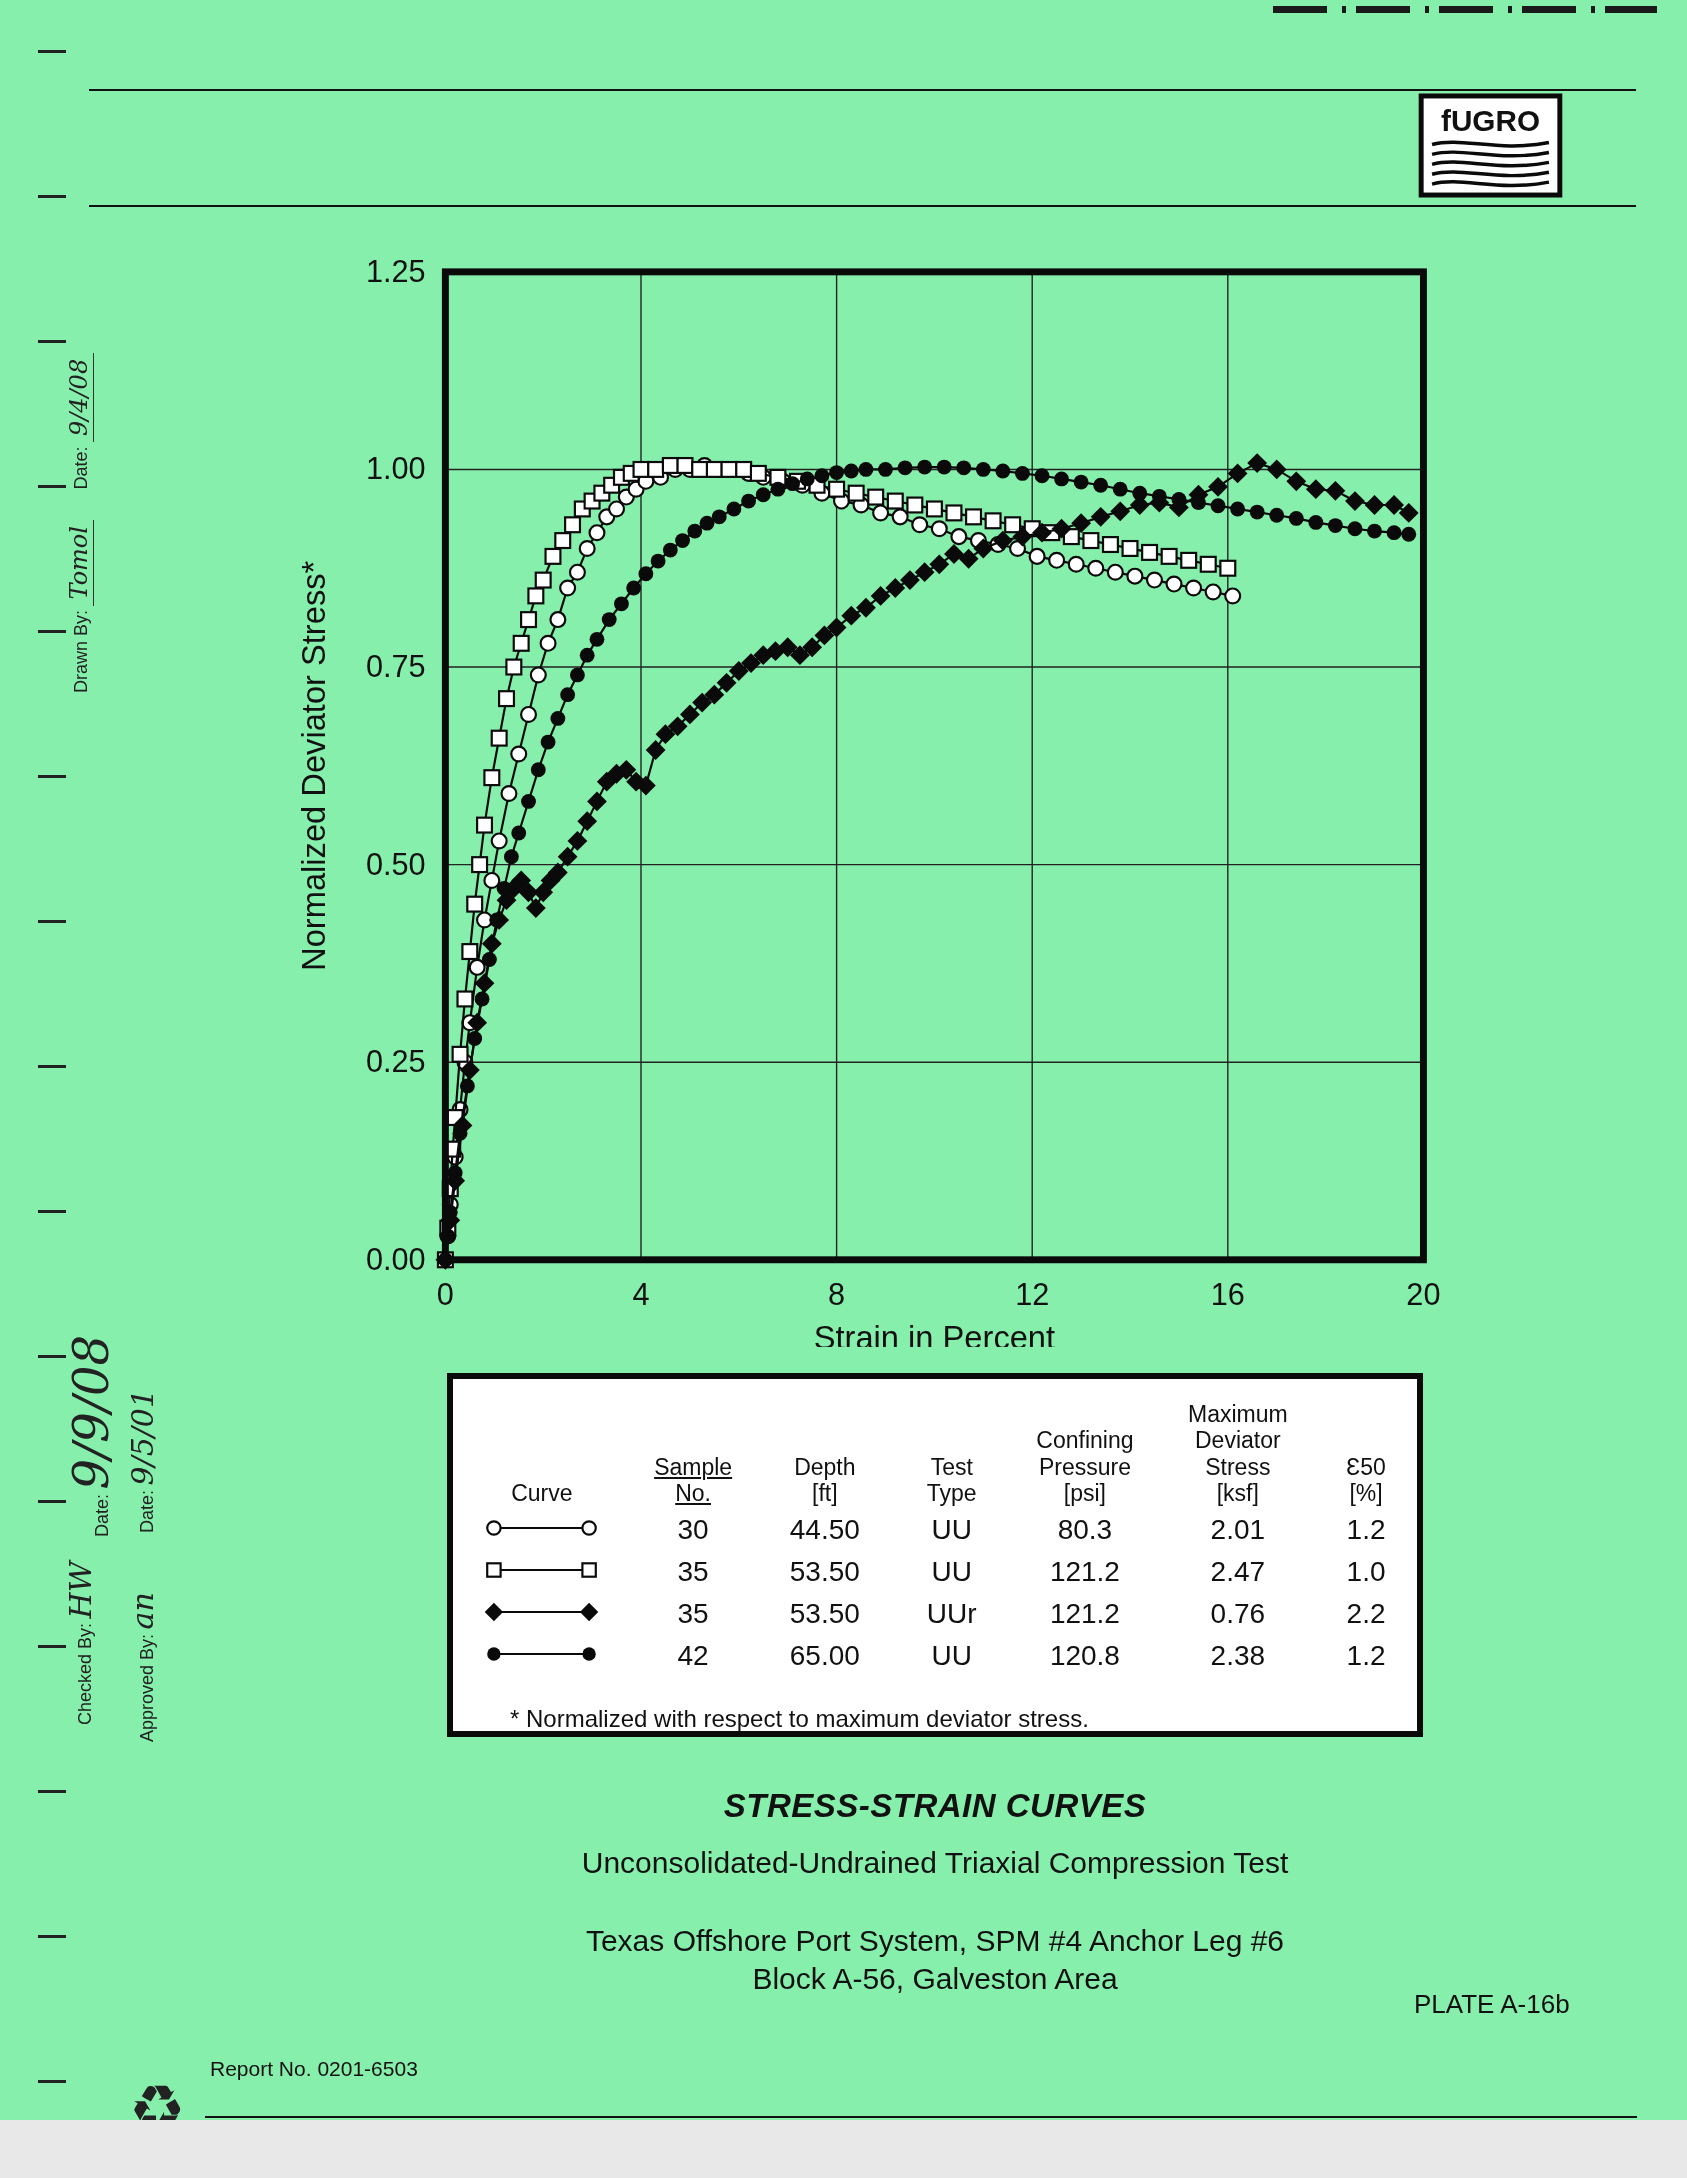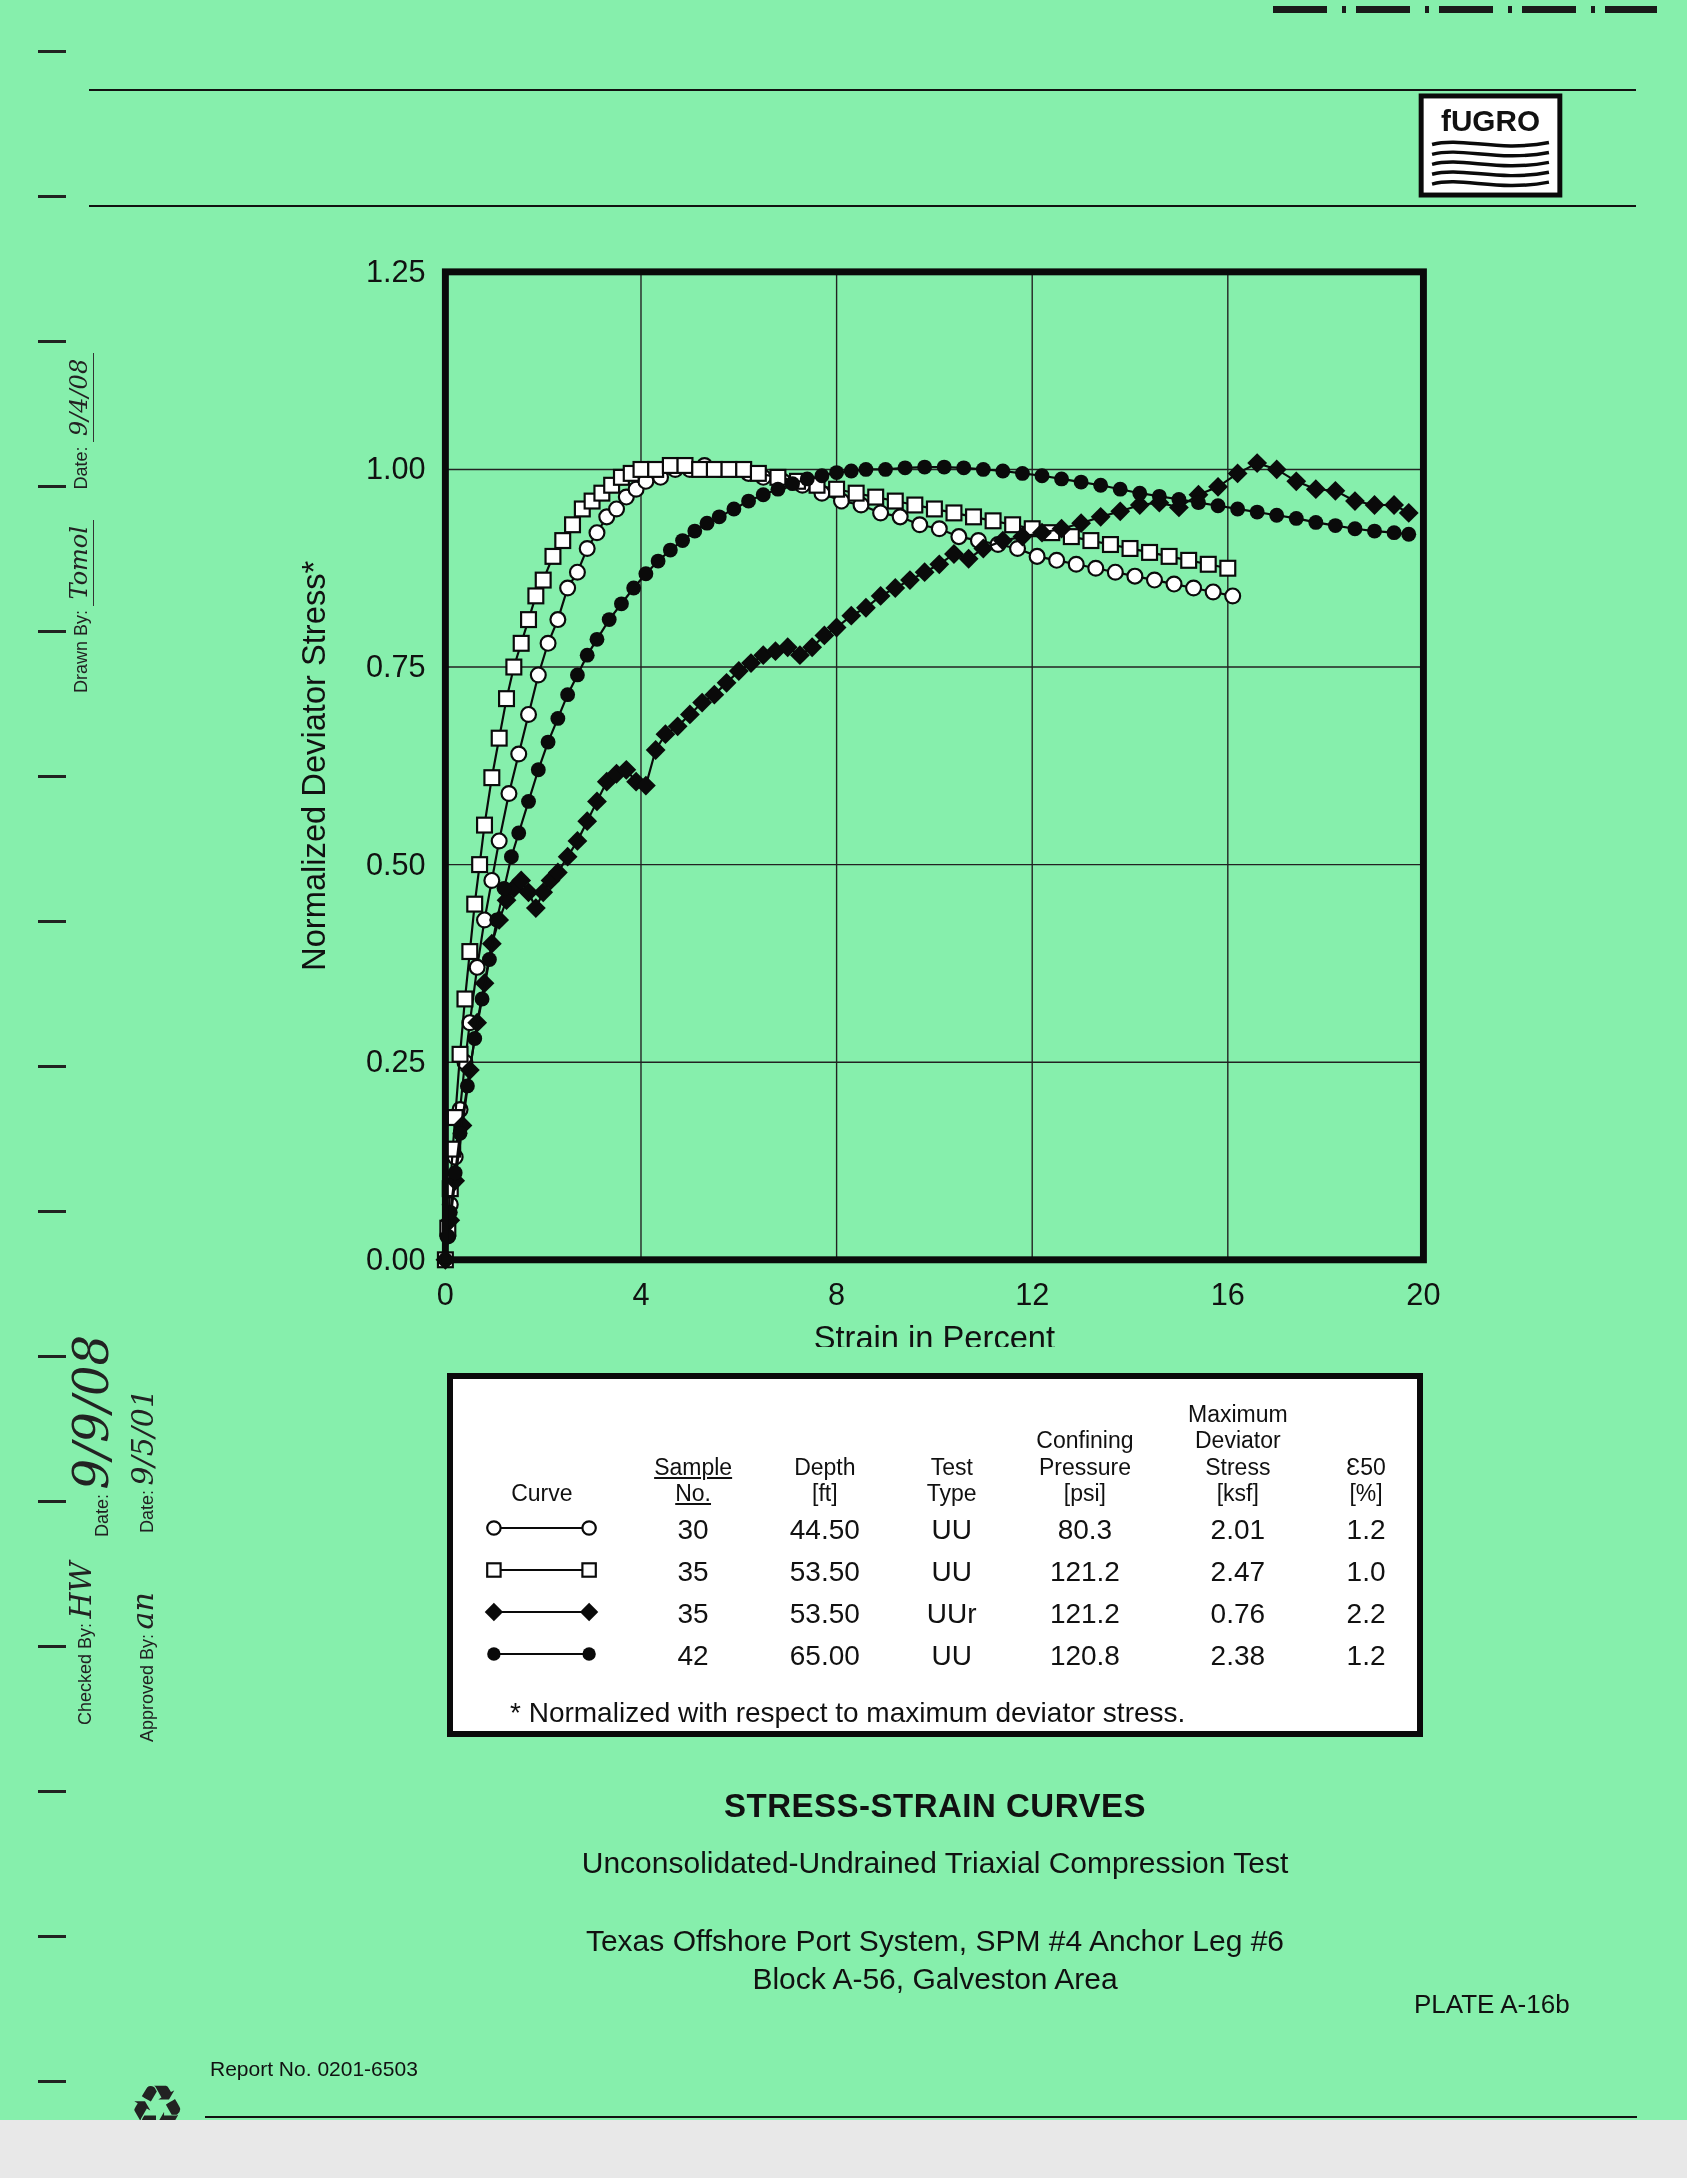--- a/index.html
+++ b/index.html
@@ -41,25 +41,25 @@
   .legend-box {
     left:447px; top:1373px; width:976px; height:364px;
     border:6px solid #0a0a0a; background:#fff; box-sizing:border-box;
   }
   .legend-table { border-collapse:collapse; margin:20px auto 0 auto; }
   .legend-table th {
     white-space:pre-line; vertical-align:bottom; font-weight:normal;
     font-size:23px; padding:2px 10px; text-align:center; line-height:1.15;margin-top:40px;
   }
   .legend-table td { font-size:28px; padding:5px 10px; text-align:center; }
-  .footnote { margin:20px 0 0 57px; font-size:28px; }
+  .footnote { margin:28px 0 0 57px; font-size:24px; }
 
   
   .titles { left:447px; top:1787px; width:976px; text-align:center; }
-  .title-main { font-size:33px; font-weight:bold; letter-spacing:0.5px; }
+  .title-main { font-size:33px; font-weight:bold; letter-spacing:0.5px;font-style:italic; }
   .title-sub  { font-size:30px; margin-top:21px; }
   .title-loc1 { font-size:30px; margin-top:44px; }
   .title-loc2 { font-size:30px; margin-top:4px; }
 
   .report-no { left:210px; top:2057px; font-size:21px; }
   .plate-no  { left:1414px; top:1989px; font-size:26px; }
   .recycle { left:129px; top:2077px; font-size:63px; color:#222; line-height:1; }
 
   svg text { font-family:"Liberation Sans", sans-serif; fill:#111; }
 </style>

